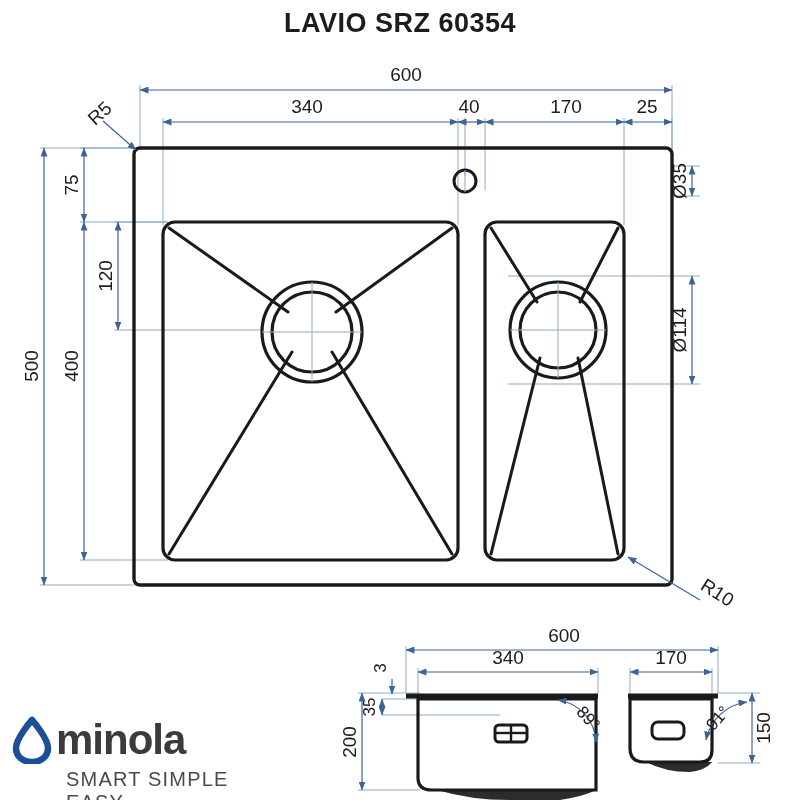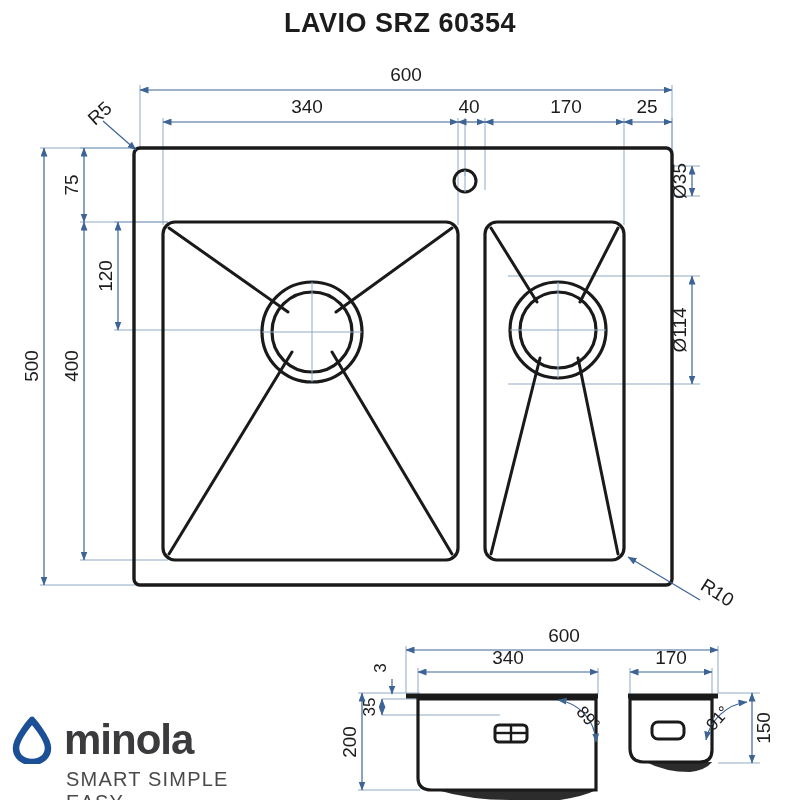--- a/index.html
+++ b/index.html
@@ -50,21 +50,21 @@
   #logo-block {
     position: absolute;
     left: 10px;
     top: 716px;
     width: 270px;
     height: 80px;
   }
   #logo-row {
     display: flex;
     align-items: center;
-    gap: 10px;
+    gap: 2px;
     text-align: right;
   }
   #logo-word {
     font-family: "Liberation Sans", sans-serif;
     font-size: 42px;
     font-weight: bold;
     color: #3b3b3d;
     letter-spacing: -1px;
     line-height: 1;
   }

